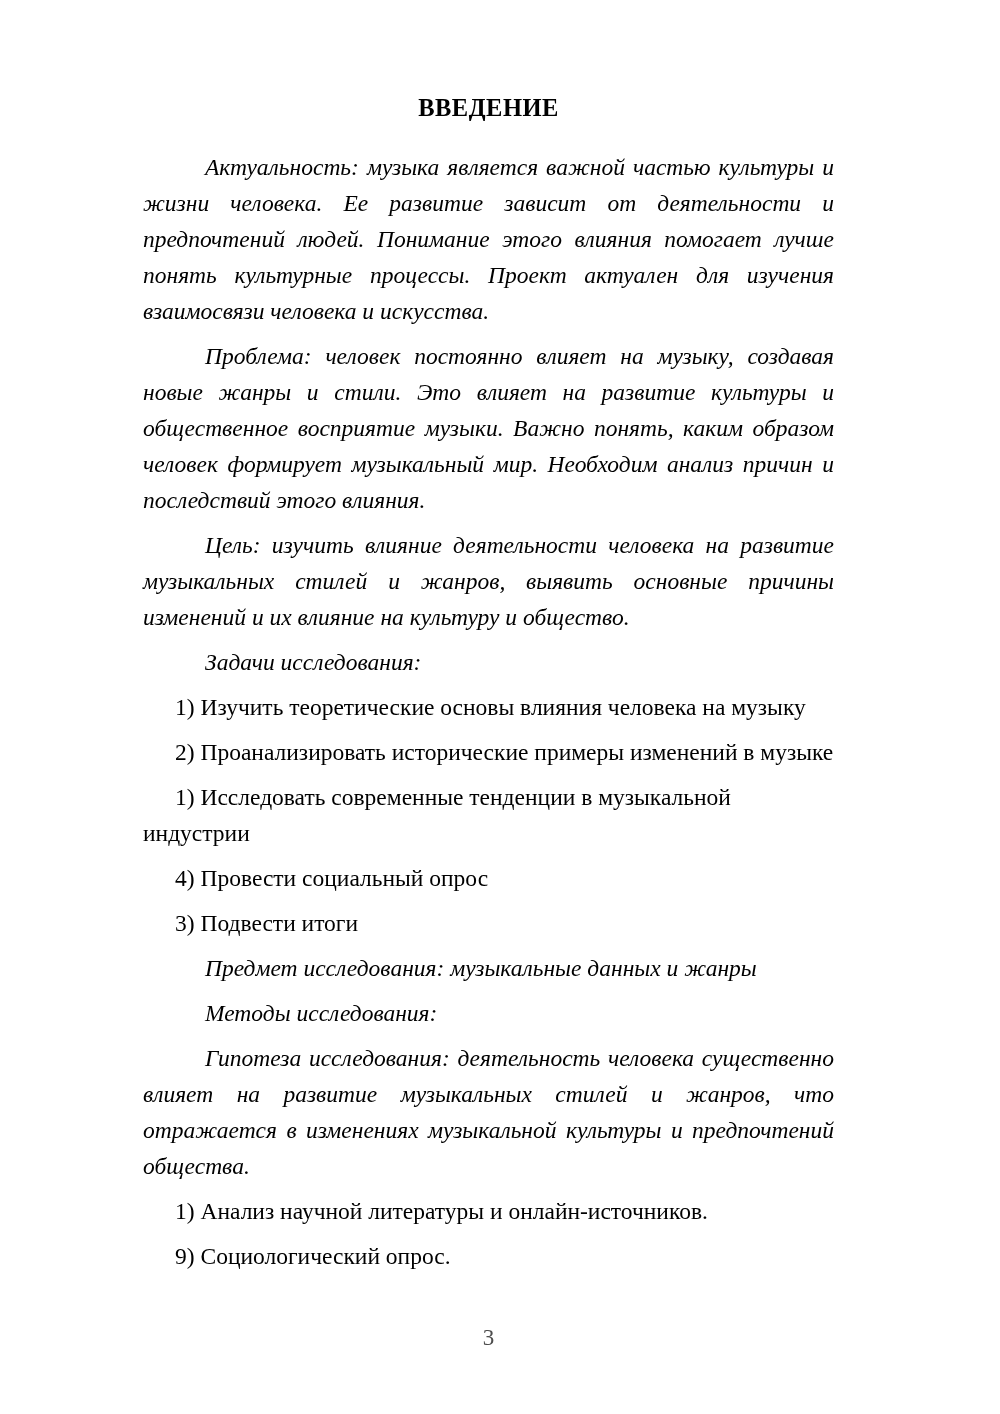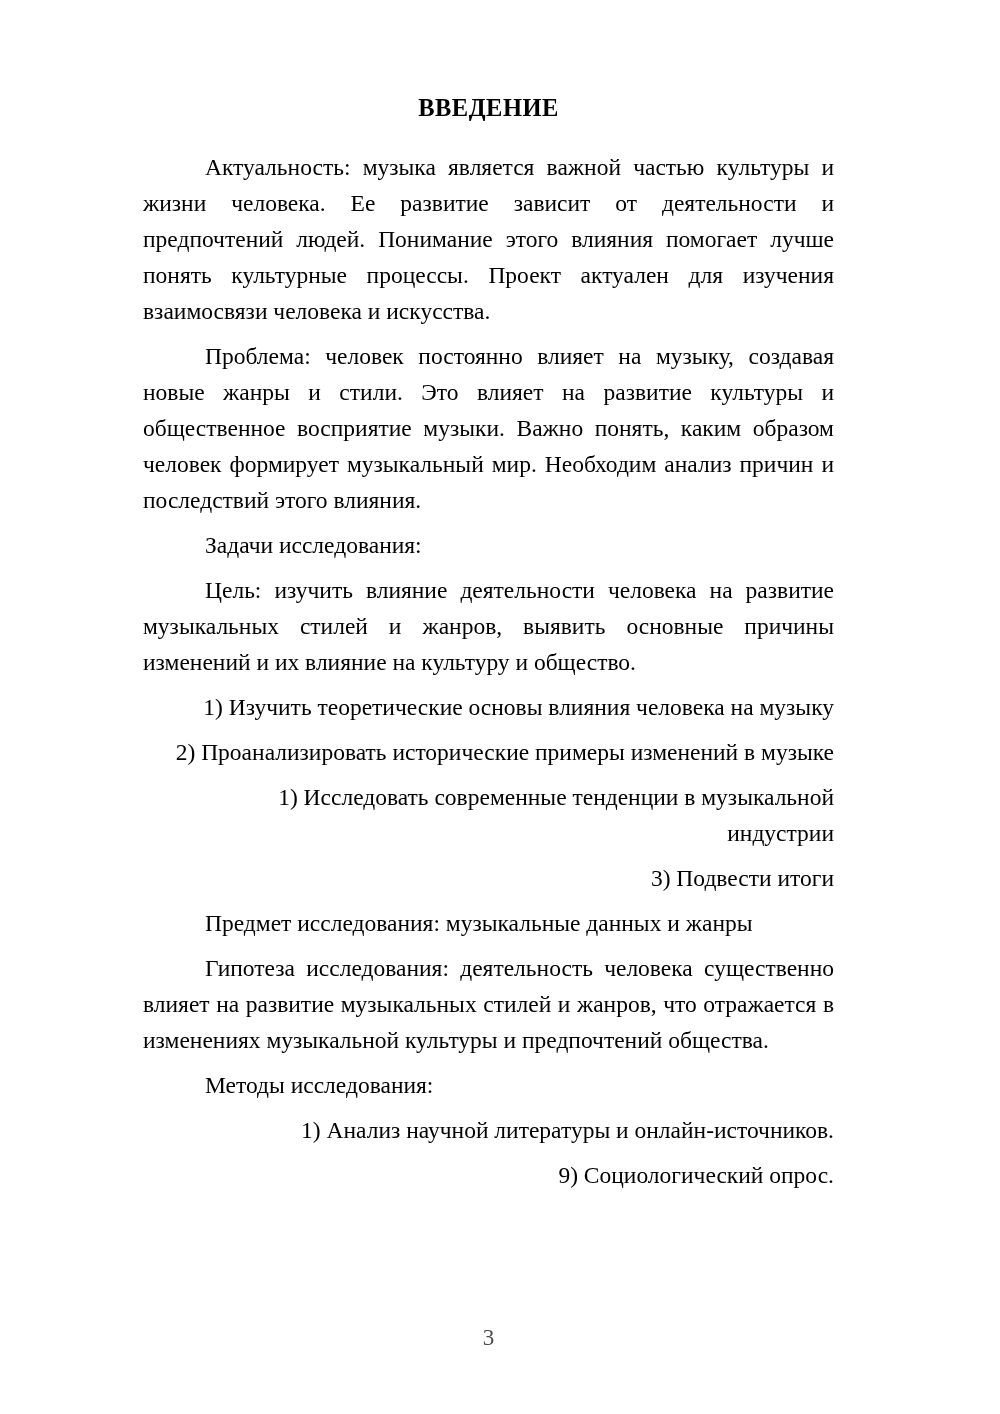--- a/index.html
+++ b/index.html
@@ -25,25 +25,26 @@
     text-align: center;
     margin: 0 0 27px 0;
     letter-spacing: 0.5px;
   }
   .para {
     font-size: 23.5px;
     line-height: 36px;
     text-align: justify;
     text-indent: 62px;
     margin: 0 0 9px 0;
+    font-style: italic;
   }
   .list-item {
     font-size: 23.5px;
     line-height: 36px;
-    text-align: right;
+    text-align: left;
     text-indent: 32px;
     margin: 0 0 9px 0;
   }
   .page-number {
     position: absolute;
     top: 1324px;
     left: 143px;
     right: 70px;
     text-align: center;
     font-size: 23px;
@@ -55,34 +56,35 @@
 <body>
 
 <div class="page">
 
   <h1 class="doc-title">ВВЕДЕНИЕ</h1>
 
   <p class="para">Актуальность: музыка является важной частью культуры и жизни человека. Ее развитие зависит от деятельности и предпочтений людей. Понимание этого влияния помогает лучше понять культурные процессы. Проект актуален для изучения взаимосвязи человека и искусства.</p>
 
   <p class="para">Проблема: человек постоянно влияет на музыку, создавая новые жанры и стили. Это влияет на развитие культуры и общественное восприятие музыки. Важно понять, каким образом человек формирует музыкальный мир. Необходим анализ причин и последствий этого влияния.</p>
 
+  <p class="para">Цель: изучить влияние деятельности человека на развитие музыкальных стилей и жанров, выявить основные причины изменений и их влияние на культуру и общество.</p>
+
   <p class="para">Задачи исследования:</p>
-
-  <p class="para">Цель: изучить влияние деятельности человека на развитие музыкальных стилей и жанров, выявить основные причины изменений и их влияние на культуру и общество.</p>
 
   <p class="list-item">1) Изучить теоретические основы влияния человека на музыку</p>
   <p class="list-item">2) Проанализировать исторические примеры изменений в музыке</p>
   <p class="list-item">1) Исследовать современные тенденции в музыкальной индустрии</p>
+  <p class="list-item">4) Провести социальный опрос</p>
   <p class="list-item">3) Подвести итоги</p>
 
 
   <p class="para">Предмет исследования: музыкальные данных и жанры</p>
 
+  <p class="para">Методы исследования:</p>
+
   <p class="para">Гипотеза исследования: деятельность человека существенно влияет на развитие музыкальных стилей и жанров, что отражается в изменениях музыкальной культуры и предпочтений общества.</p>
-
-  <p class="para">Методы исследования:</p>
 
   <p class="list-item">1) Анализ научной литературы и онлайн-источников.</p>
   <p class="list-item">9) Социологический опрос.</p>
 
   <div class="page-number">3</div>
 
 </div>
 
 </body></html>

